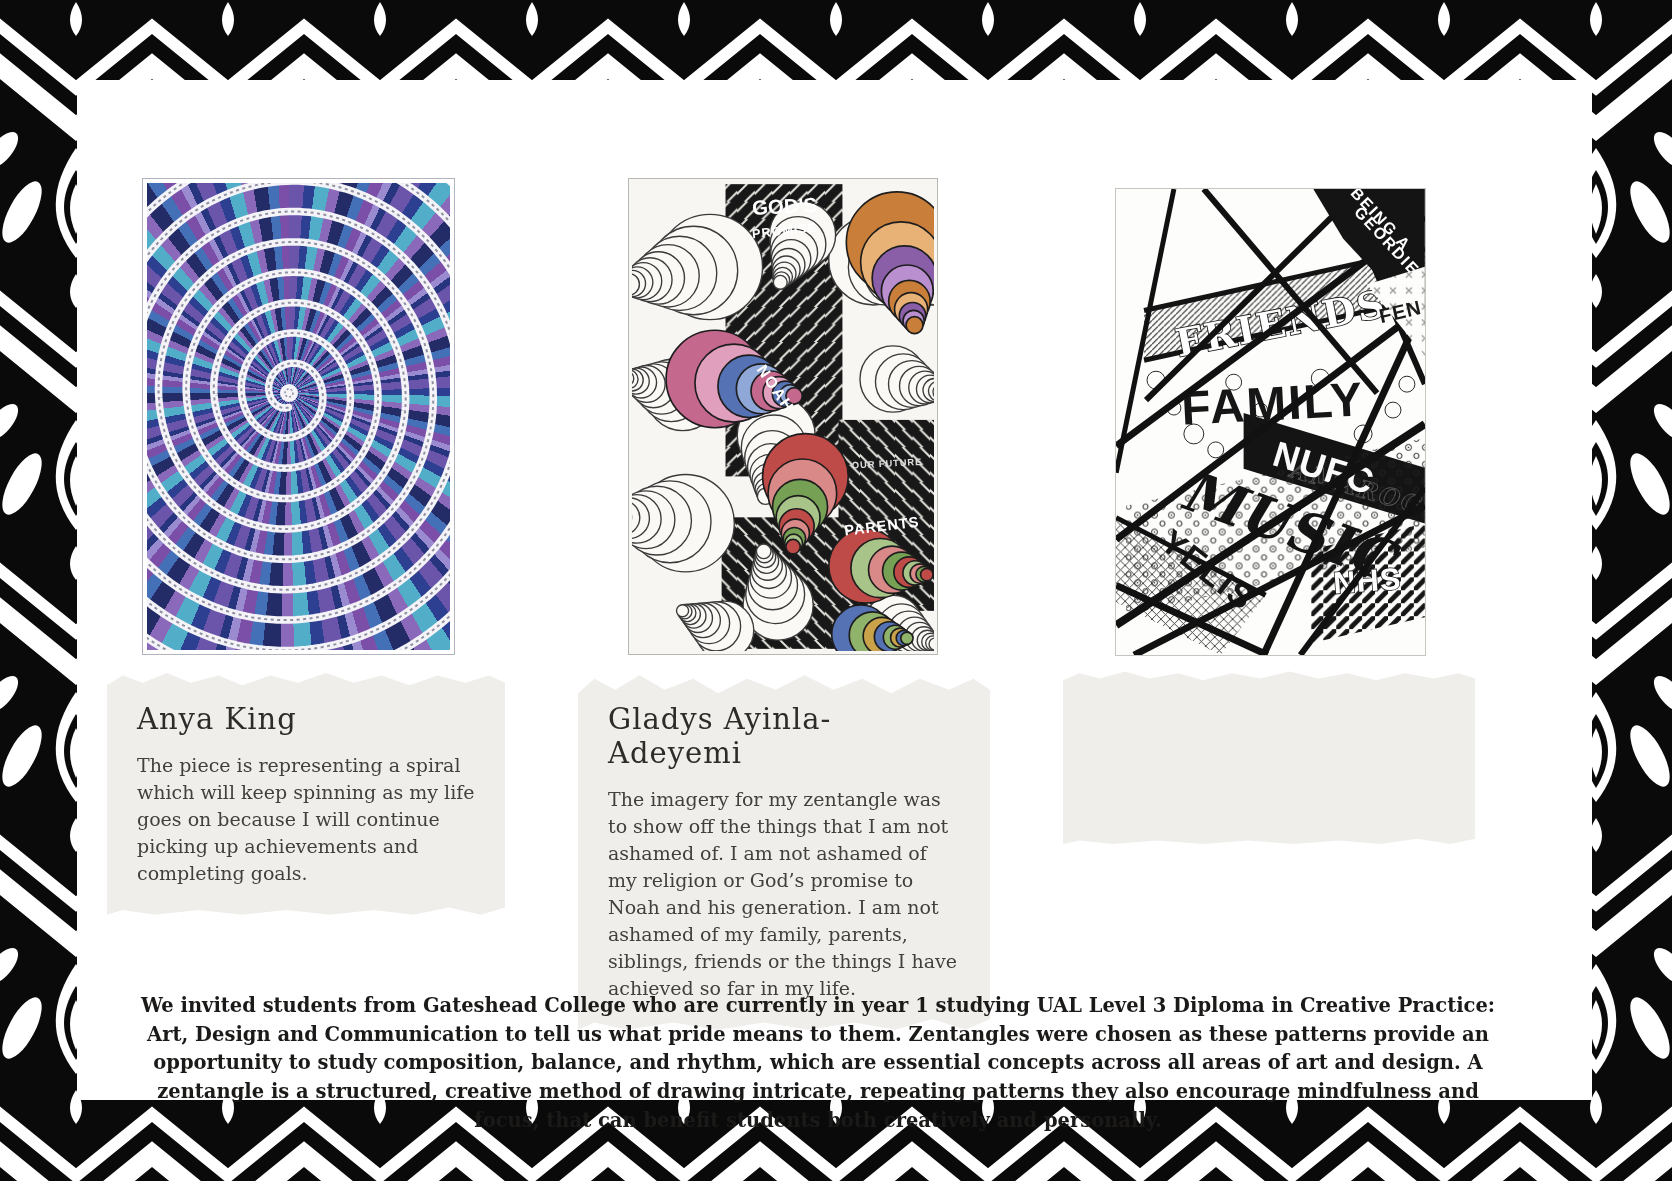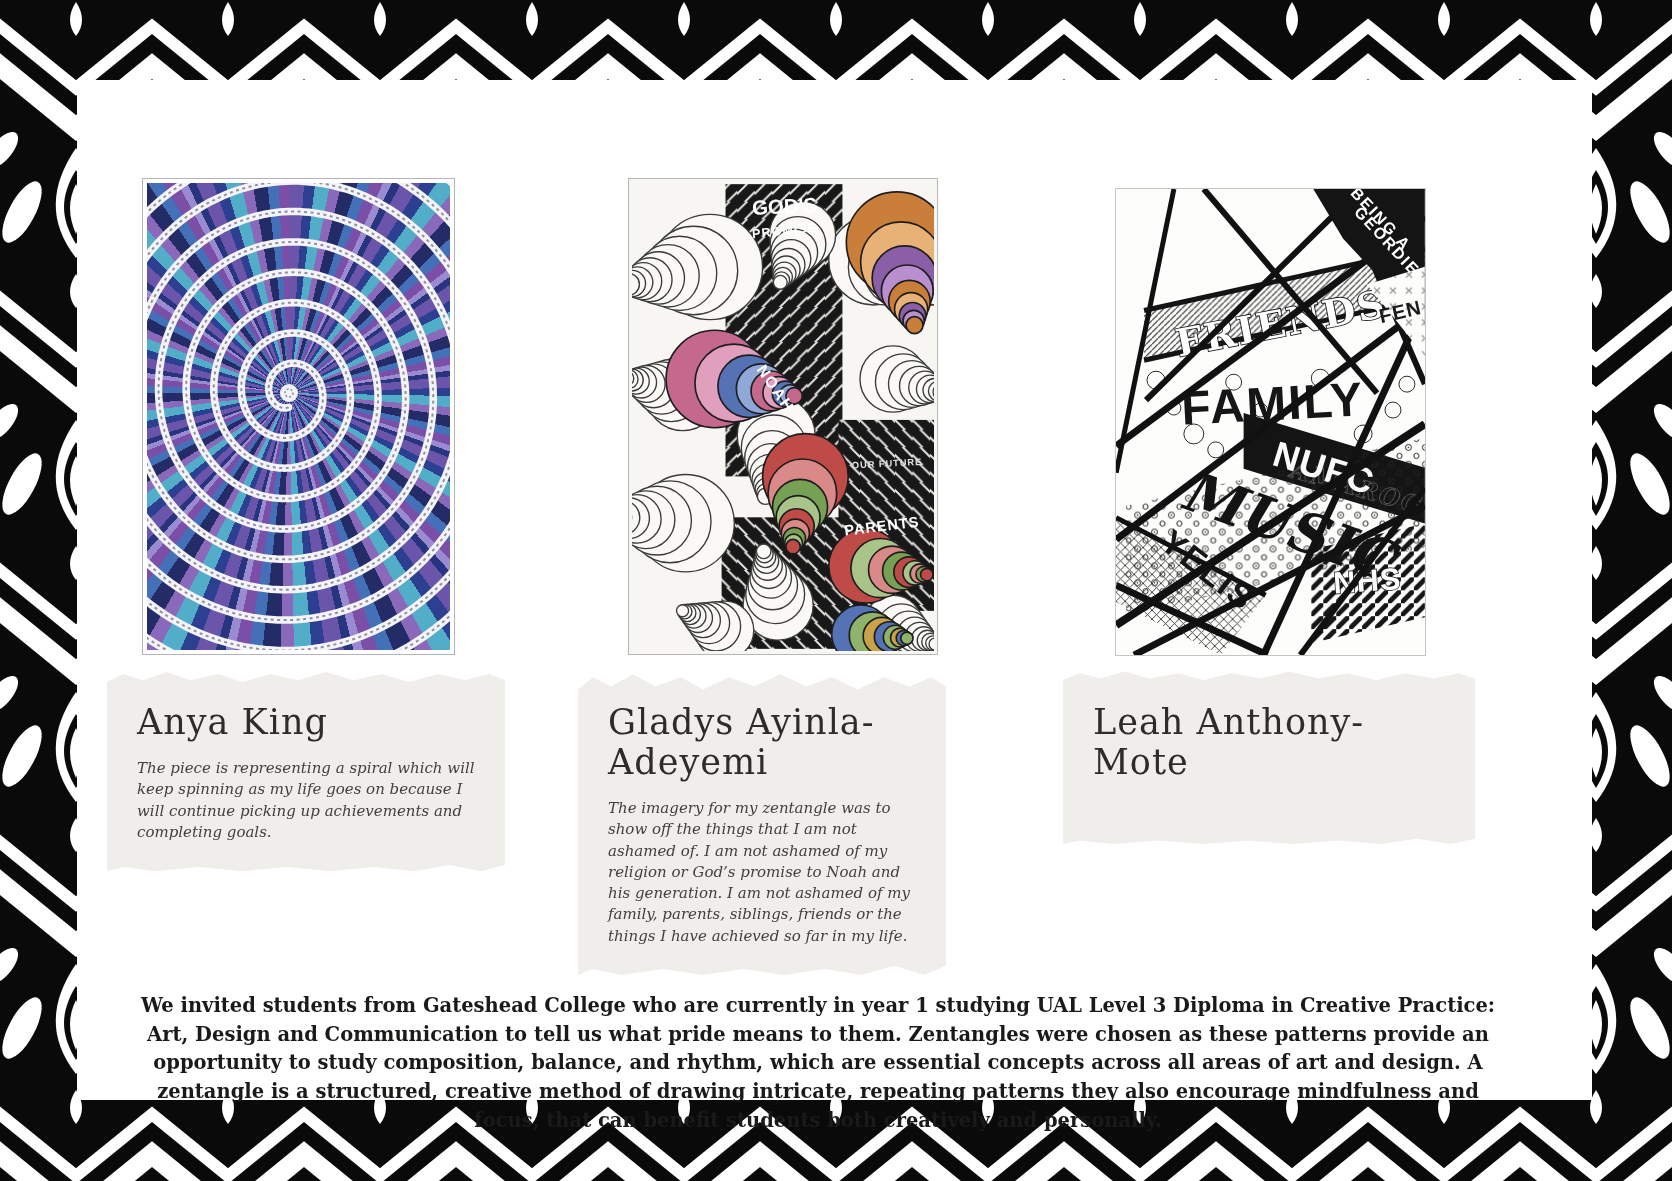--- a/index.html
+++ b/index.html
@@ -21,24 +21,24 @@
         #7b4fa8 21deg 24deg, #9a8ad0 24deg 26deg, #27357e 26deg 28deg);
   }
   .art1-bg svg { position:absolute; left:0; top:0; }
 
   .card { position:absolute; background:#efeeeb; padding:34px 30px 28px 30px;
     clip-path: polygon(0 7%, 4% 3%, 9% 6%, 15% 2%, 21% 6%, 28% 3%, 34% 7%, 41% 3%,
       48% 6%, 55% 2%, 62% 6%, 69% 3%, 76% 7%, 83% 3%, 90% 6%, 96% 3%, 100% 6%,
       100% 97%, 94% 100%, 86% 97%, 77% 100%, 67% 98%, 56% 100%, 45% 98%, 34% 100%,
       23% 98%, 12% 100%, 4% 98%, 0 100%); }
   .card1 { left:30px;  top:588px; width:398px; min-height:176px; }
-  .card2 { left:501px; top:588px; width:368px; min-height:200px; }
+  .card2 { left:501px; top:588px; width:412px; min-height:200px; }
   .card3 { left:986px; top:588px; width:412px; min-height:176px; }
-  .card h2 { font-size:35px; font-weight:400; letter-spacing:1px; color:#2e2c2a; margin-bottom:16px; }
-  .card p  { font-size:15px; line-height:1.42; color:#423f3c;font-style:italic; }
+  .card h2 { font-size:29px; font-weight:400; letter-spacing:1px; color:#2e2c2a; margin-bottom:16px; }
+  .card p  { font-size:19px; line-height:1.42; color:#423f3c; }
 
   .footer-text { position:absolute; left:56px; top:912px; width:1370px; text-align:center;
     font-size:19.5px; font-weight:700; line-height:1.47; color:#1b1a18; }
 
   
   .a2-big  { font:700 21px "Liberation Sans", sans-serif; fill:#fff; }
   .a2-med  { font:700 13px "Liberation Sans", sans-serif; fill:#fff; letter-spacing:1px; }
   .a2-noah { font:700 16px "Liberation Sans", sans-serif; fill:#fff; letter-spacing:2px; }
   .a2-small{ font:600 9.5px "Liberation Sans", sans-serif; fill:#e0e0e0; letter-spacing:1px; }
   .a2-par  { font:700 15px "Liberation Sans", sans-serif; fill:#fff; letter-spacing:1px; }
@@ -349,19 +349,18 @@
 
     <div class="card card1">
       <h2>Anya King</h2>
       <p>The piece is representing a spiral which will keep spinning as my life goes on because I will continue picking up achievements and completing goals.</p>
     </div>
     <div class="card card2">
       <h2>Gladys Ayinla-Adeyemi</h2>
       <p>The imagery for my zentangle was to show off the things that I am not ashamed of. I am not ashamed of my religion or God’s promise to Noah and his generation. I am not ashamed of my family, parents, siblings, friends or the things I have achieved so far in my life.</p>
     </div>
     <div class="card card3">
-      <h2>Leah Anthony-Mote</h2>
     </div>
 
     <p class="footer-text">We invited students from Gateshead College who are currently in year 1 studying UAL Level 3 Diploma in Creative Practice: Art, Design and Communication to tell us what pride means to them. Zentangles were chosen as these patterns provide an opportunity to study composition, balance, and rhythm, which are essential concepts across all areas of art and design. A zentangle is a structured, creative method of drawing intricate, repeating patterns they also encourage mindfulness and focus, that can benefit students both creatively and personally.</p>
 
   </main>
 </div>
 
 </body></html>

